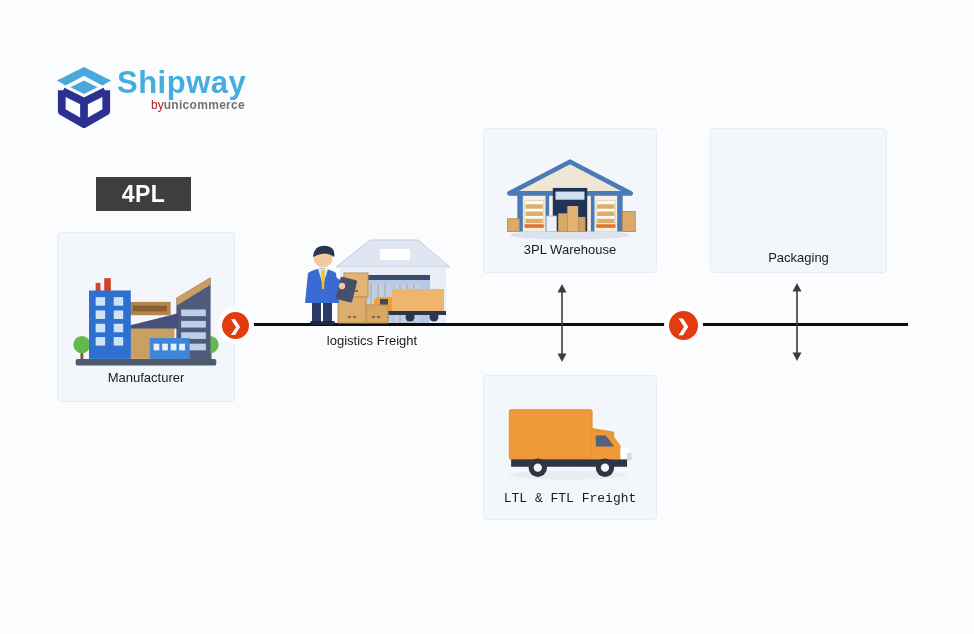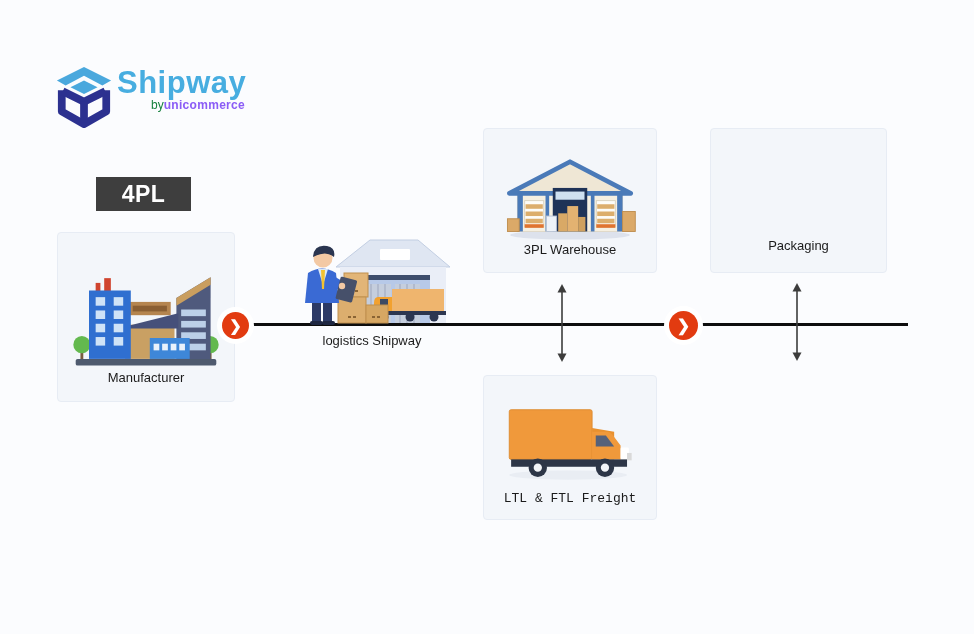--- a/index.html
+++ b/index.html
@@ -5,42 +5,42 @@
   html,body{margin:0;padding:0;}
   body{font-family:"Liberation Sans",sans-serif;background:#fff;}
   #canvas{position:relative;width:974px;height:634px;background:var(--page-bg,#fbfcfe);overflow:hidden;}
 
   
   .logo{position:absolute;left:55px;top:66px;display:flex;align-items:flex-start;}
   .logo-icon{width:58px;height:62px;}
   .logo-text{margin-left:4px;display:flex;flex-direction:column;}
   .brand{font-size:31px;font-weight:700;color:var(--brand-blue,#47ade0);letter-spacing:.5px;line-height:34px;}
   .subbrand{margin-top:-2px;margin-left:2px;font-size:12px;line-height:14px;}
-  .subbrand .by{color:#15803d;font-weight:400;padding-left:32px;}
-  .subbrand .uni{color:#8b5cf6;font-weight:800;letter-spacing:.3px;}
+  .subbrand .by{color:#b91c1c;font-weight:400;padding-left:32px;}
+  .subbrand .uni{color:#737373;font-weight:800;letter-spacing:.3px;}
 
   
   .badge{position:absolute;left:96px;top:177px;width:95px;height:34px;background:var(--badge-bg,#3e3e3e);
     border-radius:0;color:#fff;font-size:23px;font-weight:700;display:flex;align-items:center;justify-content:center;letter-spacing:.5px;}
 
   
   .card{position:absolute;background:var(--card-bg,#f3f6fa);border:1px solid var(--card-border,#e7ecf4);border-radius:4px;z-index:1;}
   .card .label, .free-label{position:absolute;left:0;width:100%;text-align:center;font-size:13px;color:#1b1b1b;}
   .card svg.illus{position:absolute;left:50%;transform:translateX(-50%);}
 
   #card-manufacturer{left:57px;top:232px;width:176px;height:168px;}
   #card-manufacturer .label{bottom:16px;}
   #card-manufacturer svg.illus{top:32px;width:152px;height:108px;}
 
   #card-warehouse{left:483px;top:128px;width:172px;height:143px;}
   #card-warehouse .label{bottom:15px;}
   #card-warehouse svg.illus{top:22px;width:136px;height:92px;}
 
   #card-packaging{left:710px;top:128px;width:175px;height:143px;}
-  #card-packaging .label{bottom:19px;}
+  #card-packaging .label{bottom:7px;}
 
   #card-freight{left:483px;top:375px;width:172px;height:143px;}
   #card-freight .label{bottom:13px;font-family:Liberation Mono, monospace;}
   #card-freight svg.illus{top:20px;width:138px;height:90px;}
 
   #card-courier{left:711px;top:375px;width:175px;height:143px;}
   #card-courier .label{bottom:20px;}
   #card-courier svg.illus{top:26px;width:132px;height:82px;}
 
   
@@ -204,21 +204,21 @@
       <rect x="30" y="94" width="13" height="4" rx="2" fill="#1e2742"></rect>
     <path d="M16 46 q14-9 28 0 l3 30 h-34 z" fill="#3a6ad4"></path>
     <polygon points="26,42 36,42 31,58" fill="#d9e8f7"></polygon>
     <polygon points="29,43 33,43 32,62 30,62" fill="#f2c231"></polygon>
     <path d="M40 48 l15 9 -4 8 -15 -8 z" fill="#3a6ad4"></path>
     <circle cx="31" cy="31" r="9.5" fill="#f3c9a4"></circle>
     <path d="M21 30 q1-13 14-11 q9 2 7 11 q-8-7 -21 0 z" fill="#2a3550"></path>
     <rect x="46" y="51" width="17" height="23" rx="1.5" fill="#46506a" transform="rotate(14 54 62)"></rect>
     <circle cx="50" cy="59" r="3.2" fill="#f3c9a4"></circle>
   </svg>
-  <div id="logistics-label">logistics Shipway</div>
+  <div id="logistics-label">logistics Freight</div>
 
   <div class="flow-dot" id="flow-dot-1">
       <span>❯</span>
     </div>
   <div class="flow-dot" id="flow-dot-2">
       <span>❯</span>
     </div>
 
   <svg class="vline-arrow" id="varrow-1" viewBox="0 0 20 80">
     <line x1="10" y1="7" x2="10" y2="73" stroke="#3c3c3c" stroke-width="1.6"></line>

